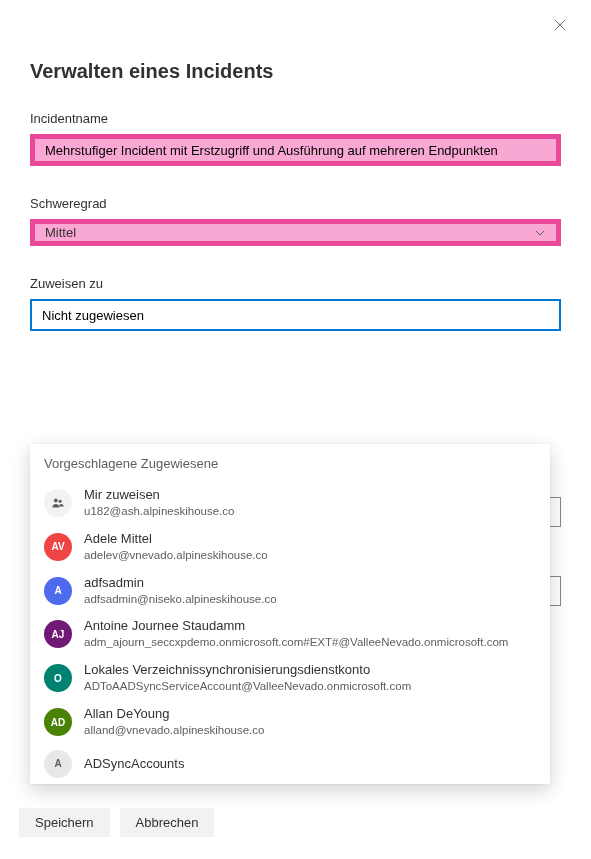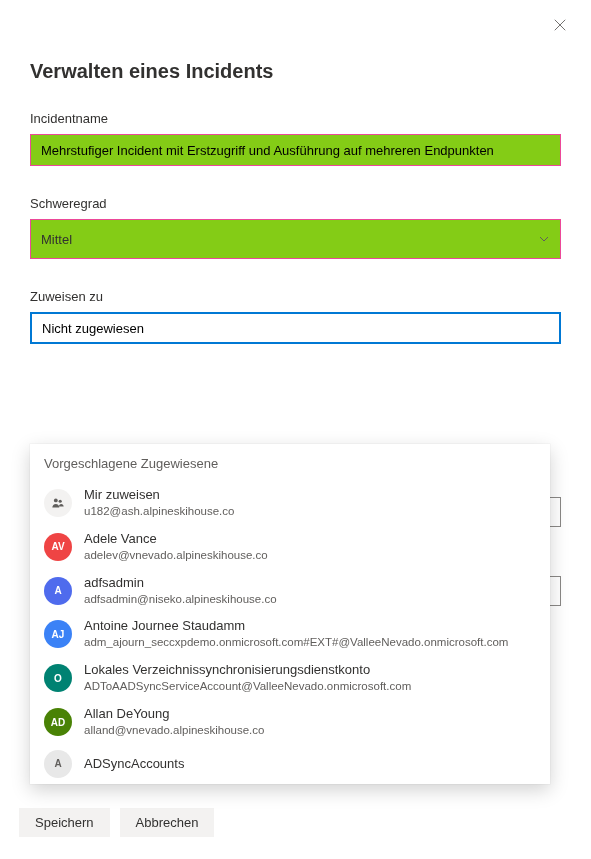--- a/index.html
+++ b/index.html
@@ -34,30 +34,30 @@
   }
   .field-group { margin-bottom: 30px; }
   .field-label {
     font-size: 13px;
     color: #323130;
     margin-bottom: 8px;
     display: block;
   }
   .text-input, .select-input, .tags-input {
     width: 100%;
-    border: 1px solid #ec4899;
+    border: 5px solid #ec4899;
     padding: 7px 10px;
     font-size: 13px;
     font-family: inherit;
-    background: #84cc16;
+    background: #f9a8d4;
     outline: none;
   }
   .text-input { height: 32px; }
   .select-input {
-    height: 40px;
+    height: 27px;
     display: flex;
     align-items: center;
     justify-content: space-between;
     cursor: pointer;
   }
   .chevron-down {
     width: 12px; height: 12px;
     color: #605e5c;
     flex-shrink: 0;
   }
@@ -242,33 +242,33 @@
           </svg>
         </div>
         <div class="person-text">
           <div class="person-name">Mir zuweisen</div>
           <div class="person-email">u182@ash.alpineskihouse.co</div>
         </div>
       </div>
       <div class="person-item">
         <div class="avatar" style="background: #ef4444;">AV</div>
         <div class="person-text">
-          <div class="person-name">Adele Vance</div>
+          <div class="person-name">Adele Mittel</div>
           <div class="person-email">adelev@vnevado.alpineskihouse.co</div>
         </div>
       </div>
       <div class="person-item">
         <div class="avatar" style="background: rgb(79, 107, 237);">A</div>
         <div class="person-text">
           <div class="person-name">adfsadmin</div>
           <div class="person-email">adfsadmin@niseko.alpineskihouse.co</div>
         </div>
       </div>
       <div class="person-item">
-        <div class="avatar" style="background: #3b82f6;">AJ</div>
+        <div class="avatar" style="background: #701a75;">AJ</div>
         <div class="person-text">
           <div class="person-name">Antoine Journee Staudamm</div>
           <div class="person-email">adm_ajourn_seccxpdemo.onmicrosoft.com#EXT#@ValleeNevado.onmicrosoft.com</div>
         </div>
       </div>
       <div class="person-item">
         <div class="avatar" style="background: rgb(0, 130, 114);">O</div>
         <div class="person-text">
           <div class="person-name">Lokales Verzeichnissynchronisierungsdienstkonto</div>
           <div class="person-email">ADToAADSyncServiceAccount@ValleeNevado.onmicrosoft.com</div>

